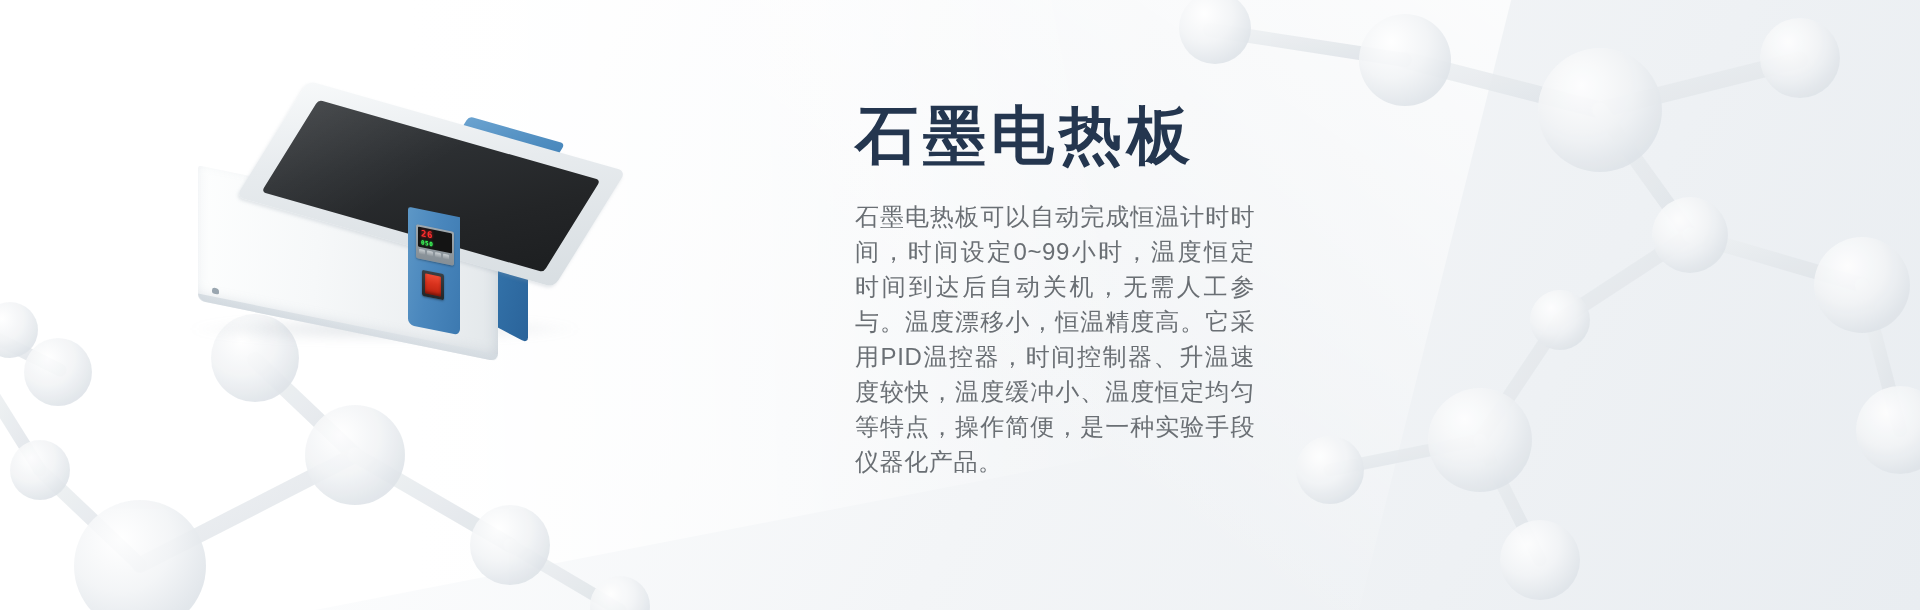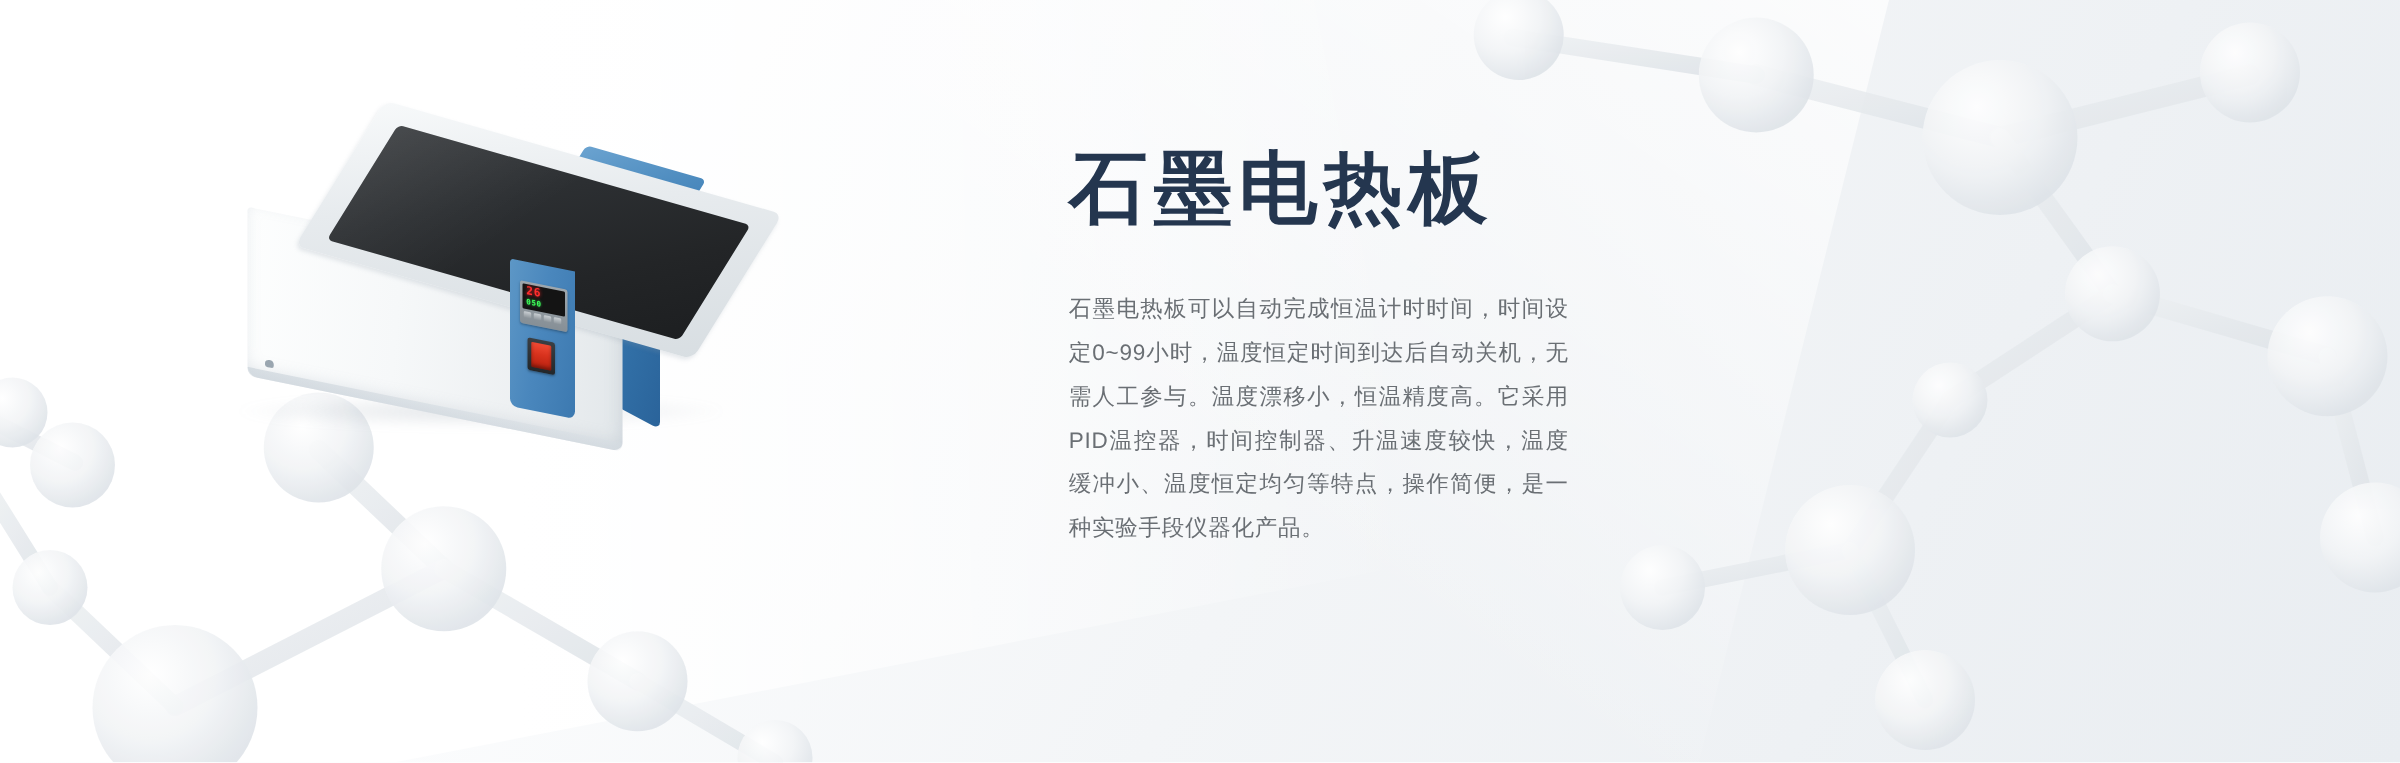--- a/index.html
+++ b/index.html
@@ -192,34 +192,34 @@
   .switch-rocker {
     width: 100%; height: 100%;
     background: linear-gradient(180deg, #f04a34 0%, #d8321d 45%, #b8210f 100%);
     border-radius: 1px;
     box-shadow: inset 0 -2px 3px rgba(0,0,0,.35);
   }
 
   
   .content {
     position: absolute;
-    left: 855px; top: 112px;
+    left: 855px; top: 96px;
     width: 520px;
   }
   .title {
     font-size: 63px;
     font-weight: bold;
     color: #24364f;
     letter-spacing: 5px;
     line-height: 78px;
     white-space: nowrap;
   }
   .desc {
-    margin-top: 40px;
-    font-size: 18px;
+    margin-top: 25px;
+    font-size: 24px;
     line-height: 35px;
     color: #6a6f74;
     letter-spacing: .6px;
     width: 400px;
     text-align: justify;
   }
 </style>
 </head>
 <body>
 

